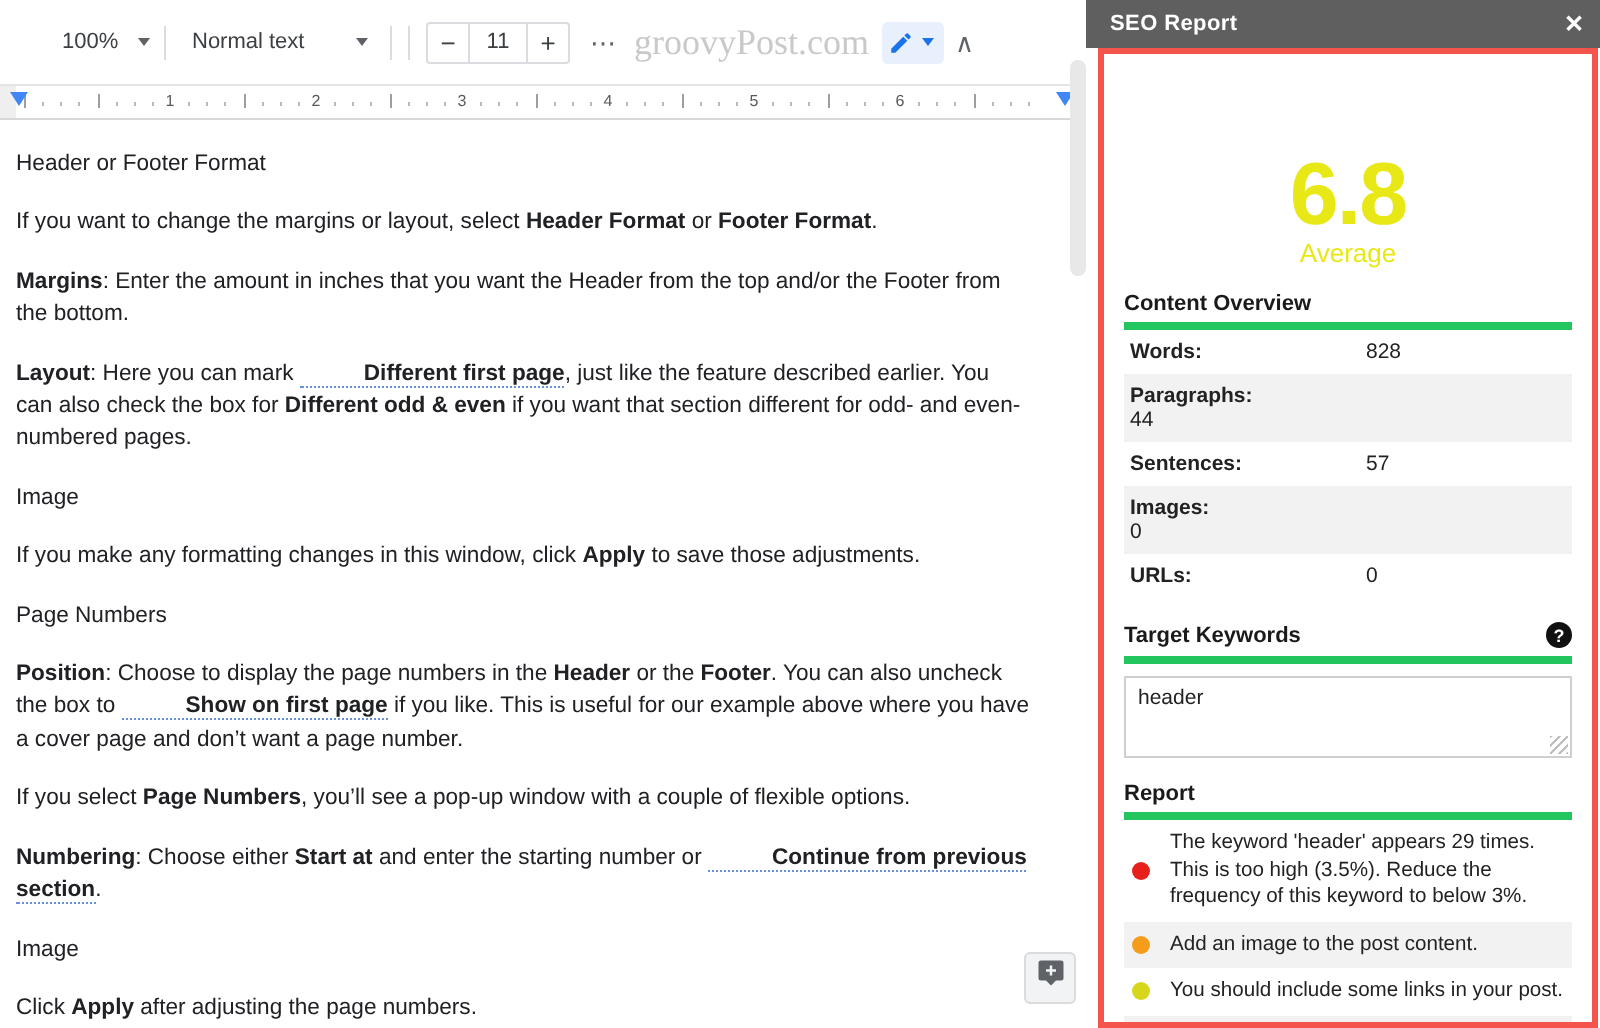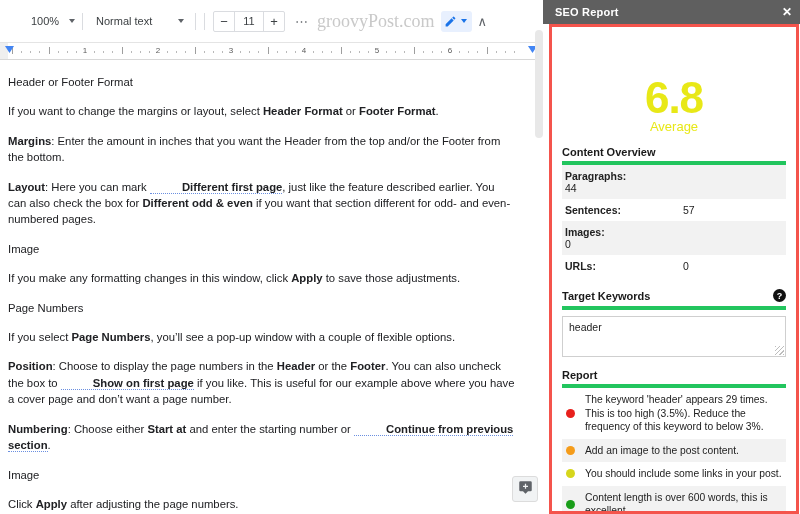--- a/index.html
+++ b/index.html
@@ -258,22 +258,22 @@
     </div>
 
     <div class="page" id="page">
         <p>Header or Footer Format</p>
         <p>If you want to change the margins or layout, select <b>Header Format</b> or <b>Footer Format</b>.</p>
         <p><b>Margins</b>: Enter the amount in inches that you want the Header from the top and/or the Footer from the bottom.</p>
         <p><b>Layout</b>: Here you can mark <b class="squig">Different first page</b>, just like the feature described earlier. You can also check the box for <b>Different odd &amp; even</b> if you want that section different for odd- and even-numbered pages.</p>
         <p>Image</p>
         <p>If you make any formatting changes in this window, click <b>Apply</b> to save those adjustments.</p>
         <p>Page Numbers</p>
+        <p><b>Position</b>: Choose to display the page numbers in the <b>Header</b> or the <b>Footer</b>. You can also uncheck the box to <b class="squig">Show on first page</b> if you like. This is useful for our example above where you have a cover page and don’t want a page number.</p>
         <p>If you select <b>Page Numbers</b>, you’ll see a pop-up window with a couple of flexible options.</p>
-        <p><b>Position</b>: Choose to display the page numbers in the <b>Header</b> or the <b>Footer</b>. You can also uncheck the box to <b class="squig">Show on first page</b> if you like. This is useful for our example above where you have a cover page and don’t want a page number.</p>
         <p><b>Numbering</b>: Choose either <b>Start at</b> and enter the starting number or <b class="squig">Continue from previous section</b>.</p>
         <p>Image</p>
         <p>Click <b>Apply</b> after adjusting the page numbers.</p>
         <p>Remove a Header or Footer</p>
       </div>
 
     <div class="vscroll"></div>
 
     <div class="comment-fab">
       <span>
@@ -296,20 +296,24 @@
 
         <div class="score-wrap">
           <div class="score">6.8</div>
           <div class="score-label">Average</div>
         </div>
 
         <div class="sect-title">
           <span>Content Overview</span>
         </div>
         <div id="ov-rows">
+            <div class="ov-row">
+              <div class="ov-key">Words:</div>
+              <div class="ov-val">828</div>
+            </div>
             <div class="ov-row alt">
               <div class="ov-key">Paragraphs:</div>
               <div class="ov-val">44</div>
             </div>
             <div class="ov-row">
               <div class="ov-key">Sentences:</div>
               <div class="ov-val">57</div>
             </div>
             <div class="ov-row alt">
               <div class="ov-key">Images:</div>

